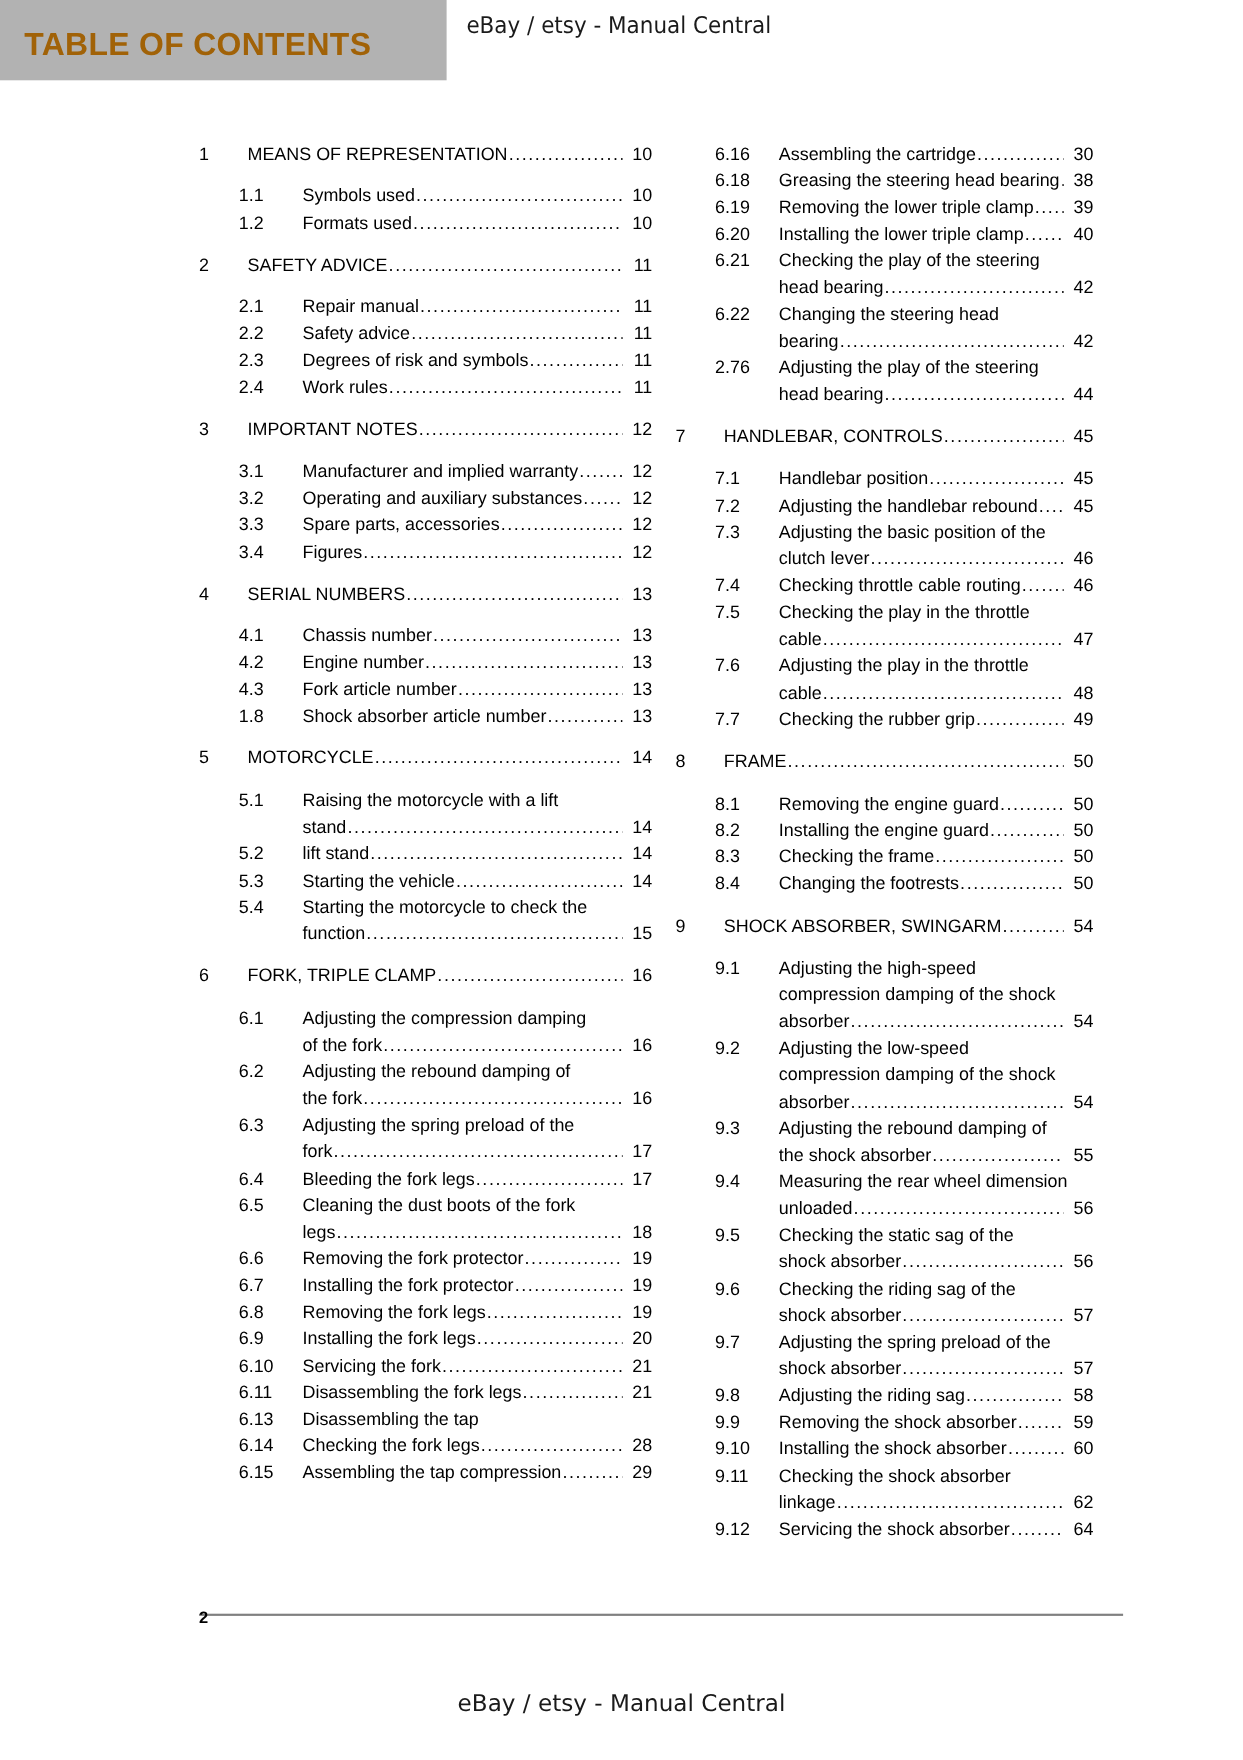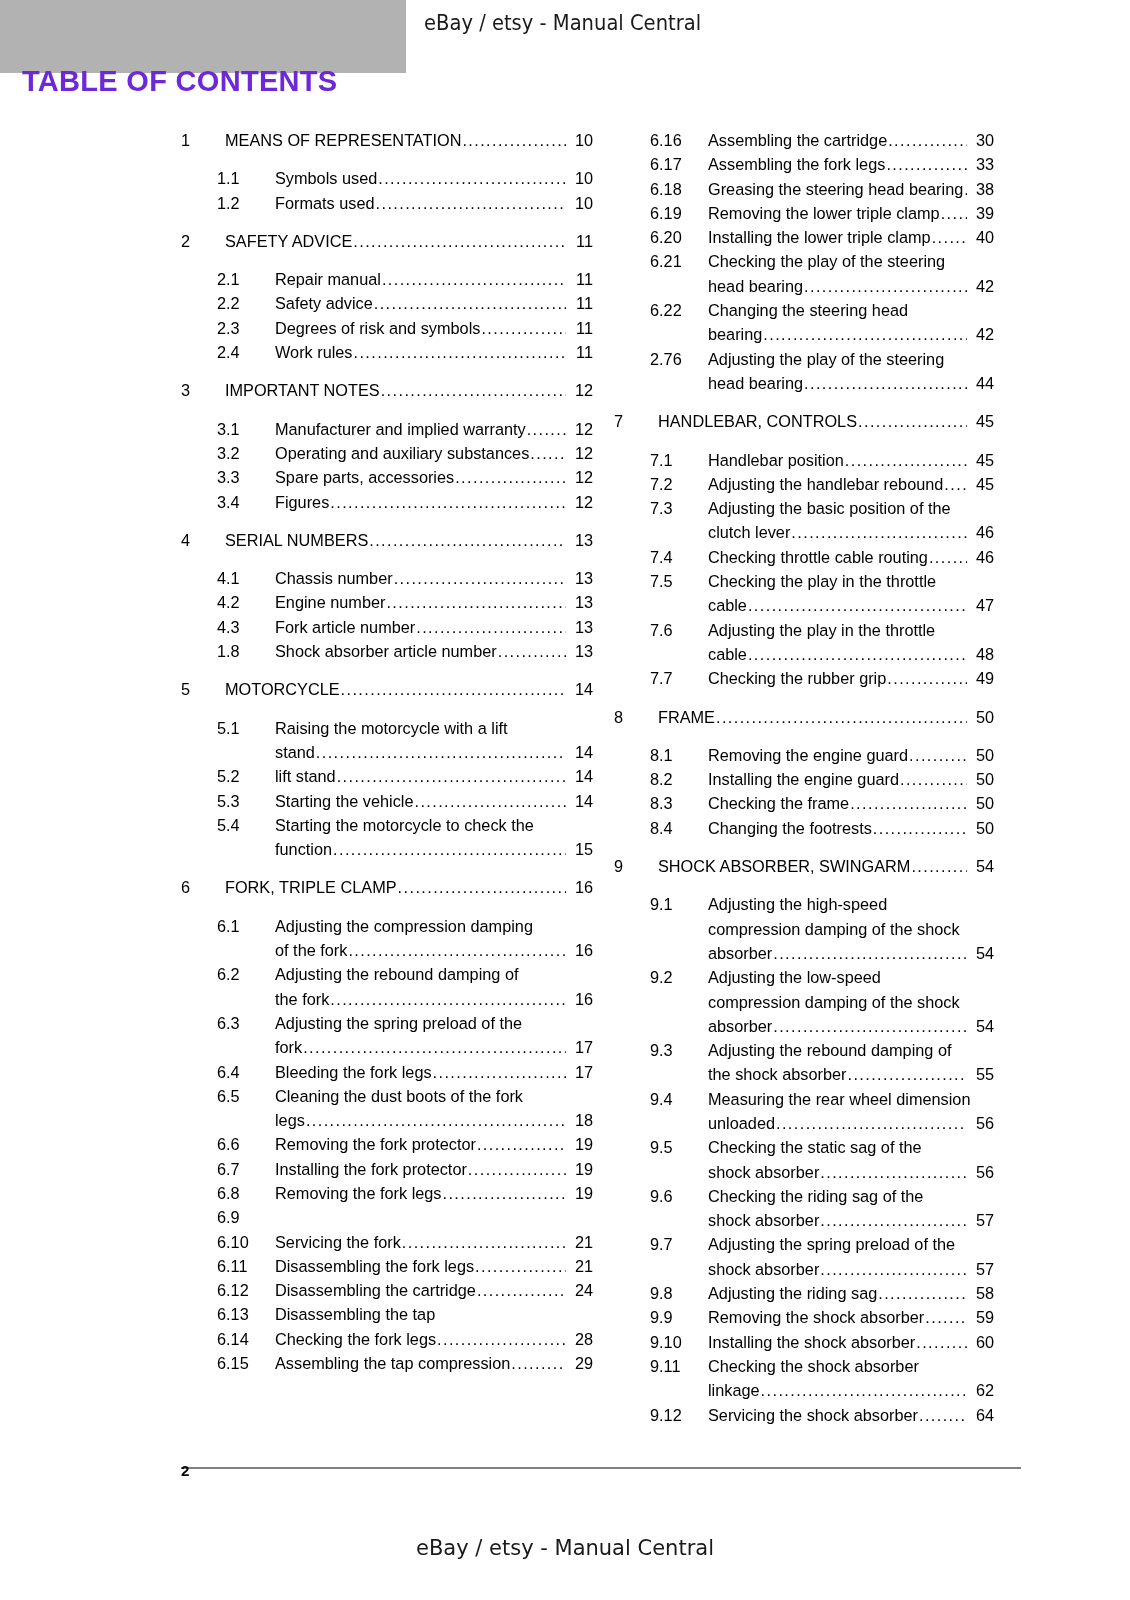--- a/index.html
+++ b/index.html
@@ -26,23 +26,22 @@
     height: 73px;
     background: #b2b2b2;
   }
   #page-title {
     position: absolute;
     left: 22px;
     top: 25px;
     font-size: 29px;
     font-weight: bold;
     letter-spacing: 0.3px;
-    color: #6d28d9;
+    color: #a16207;
     white-space: nowrap;
-    margin-top: 40px;
   }
   #header-brand {
     position: absolute;
     left: 424px;
     top: 11px;
     font-size: 21px;
     font-weight: normal;
     color: #1a1a1a;
     white-space: nowrap;
     font-family: "DejaVu Sans", sans-serif;
@@ -569,20 +568,27 @@
               <span class="ltext">Removing the fork legs</span>
               <span class="leader"></span>
               <span class="pgwrap">19</span>
             </div>
           </div>
         </div>
       </div>
       <div class="entry section">
         <div class="row">
           <div class="num">6.9</div>
+          <div class="title-wrap">
+            <div class="line">
+              <span class="ltext">Installing the fork legs</span>
+              <span class="leader"></span>
+              <span class="pgwrap">20</span>
+            </div>
+          </div>
         </div>
       </div>
       <div class="entry section">
         <div class="row">
           <div class="num">6.10</div>
           <div class="title-wrap">
             <div class="line">
               <span class="ltext">Servicing the fork</span>
               <span class="leader"></span>
               <span class="pgwrap">21</span>
@@ -591,32 +597,20 @@
         </div>
       </div>
       <div class="entry section">
         <div class="row">
           <div class="num">6.11</div>
           <div class="title-wrap">
             <div class="line">
               <span class="ltext">Disassembling the fork legs</span>
               <span class="leader"></span>
               <span class="pgwrap">21</span>
-            </div>
-          </div>
-        </div>
-      </div>
-      <div class="entry section">
-        <div class="row">
-          <div class="num">6.12</div>
-          <div class="title-wrap">
-            <div class="line">
-              <span class="ltext">Disassembling the cartridge</span>
-              <span class="leader"></span>
-              <span class="pgwrap">24</span>
             </div>
           </div>
         </div>
       </div>
       <div class="entry section">
         <div class="row">
           <div class="num">6.13</div>
           <div class="title-wrap">
             <div class="line nopage">
               <span class="ltext">Disassembling the tap</span>
@@ -652,32 +646,20 @@
     </div>
   <div class="column" id="column-right">
       <div class="entry section">
         <div class="row">
           <div class="num">6.16</div>
           <div class="title-wrap">
             <div class="line">
               <span class="ltext">Assembling the cartridge</span>
               <span class="leader"></span>
               <span class="pgwrap">30</span>
-            </div>
-          </div>
-        </div>
-      </div>
-      <div class="entry section">
-        <div class="row">
-          <div class="num">6.17</div>
-          <div class="title-wrap">
-            <div class="line">
-              <span class="ltext">Assembling the fork legs</span>
-              <span class="leader"></span>
-              <span class="pgwrap">33</span>
             </div>
           </div>
         </div>
       </div>
       <div class="entry section">
         <div class="row">
           <div class="num">6.18</div>
           <div class="title-wrap">
             <div class="line">
               <span class="ltext">Greasing the steering head bearing</span>

